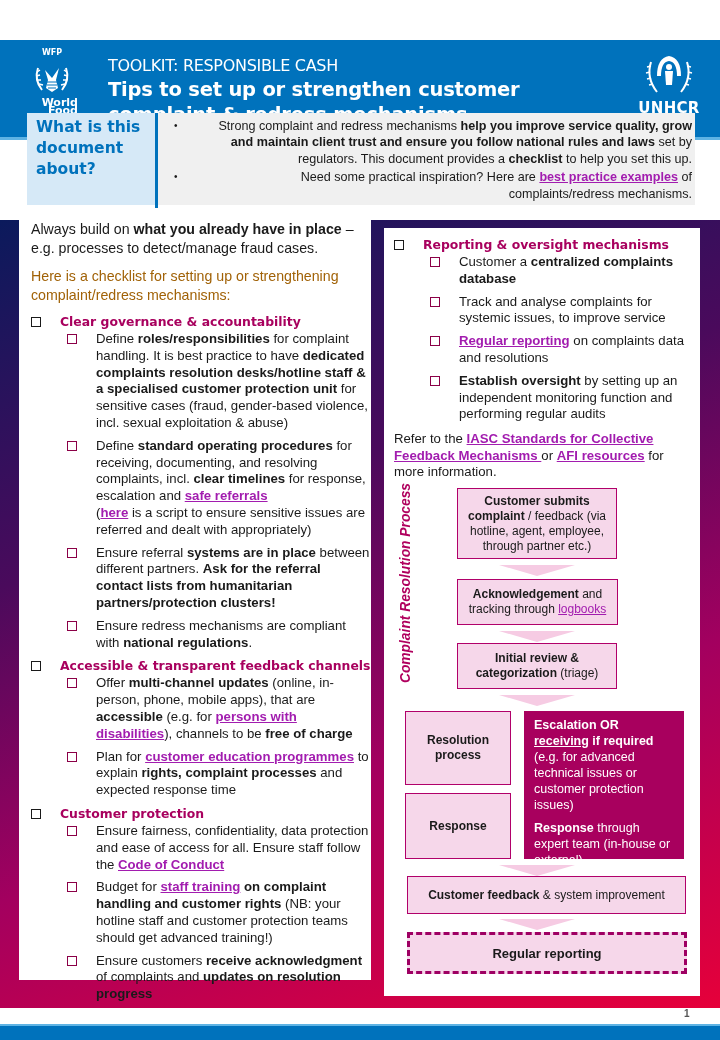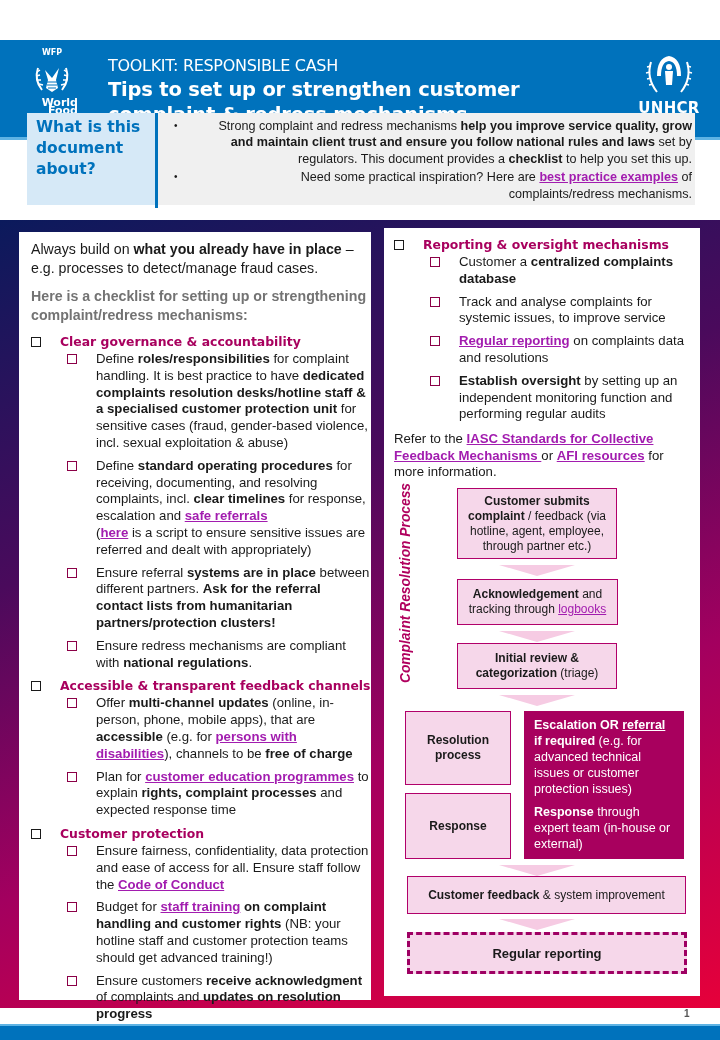--- a/index.html
+++ b/index.html
@@ -26,25 +26,25 @@
   .about-list { position: absolute; left: 145px; top: 5px; width: 520px; list-style: none; font-size: 12.6px; line-height: 16.4px; color: #1a1a1a; text-align: right; }
   .about-list li { position: relative; padding-left: 22px; margin-bottom: 2px; }
   .about-list li::before { content: "•"; position: absolute; left: 2px; top: 0; font-size: 10px; }
   .about-list b { font-weight: bold; }
 
   a, .link { color: #a21caf; text-decoration: underline; font-weight: bold; }
 
   
   .gradient-band { position: absolute; left: 0; top: 220px; width: 720px; height: 788px; background: linear-gradient(160deg, #0b1a5c 0%, #4a0a5c 35%, #a3005f 65%, #e6003a 100%); }
   .panel { position: absolute; background: #fff; }
-  .panel-left { left: 19px; top: 232px; width: 352px; height: 768px; padding: 8px 0 0 12px; }
+  .panel-left { left: 19px; top: 212px; width: 352px; height: 768px; padding: 8px 0 0 12px; }
   .panel-right { left: 384px; top: 228px; width: 316px; height: 768px; padding: 8px 10px 0 10px; }
 
   .intro { font-size: 14.2px; line-height: 19px; color: #1a1a1a; margin-bottom: 9px; }
-  .intro-bold { font-size: 14.2px; line-height: 19px; font-weight: bold; color: #737373; margin-bottom: 8px; }
+  .intro-bold { font-size: 14.2px; line-height: 19px; font-weight: normal; color: #a16207; margin-bottom: 8px; }
 
   .section { margin-bottom: 4px; }
   .sec-head { display: flex; align-items: center; font-family: "DejaVu Sans", sans-serif; font-weight: bold; color: #a8005e; font-size: 12.4px; line-height: 18px; }
   .box { display: inline-block; width: 10px; height: 10px; border: 1.8px solid #8b0047; margin-right: 19px; flex-shrink: 0; position: relative; }
   .box.dark { border-color: #1a1a1a; }
   .box::after { content: ""; position: absolute; right: -3.5px; bottom: -3.5px; width: 8px; height: 2px; background: transparent; }
   .items { list-style: none; padding-left: 36px; }
   .items li { display: flex; font-size: 13.2px; line-height: 16.8px; color: #1a1a1a; margin-bottom: 6px; }
   .items li .box { margin-top: 3px; margin-right: 19px; }
   .items li .txt b { font-weight: bold; }
@@ -227,21 +227,21 @@
     </div>
     <div class="arrow" style="left:115px; top:217px;"></div>
 
     <div class="pbox" style="left:21px; top:233px; width:106px; height:74px;">
       <b>Resolution process</b>
     </div>
     <div class="pbox" style="left:21px; top:315px; width:106px; height:66px;">
       <b>Response</b>
     </div>
     <div class="dark-box" style="left:140px; top:233px; width:160px; height:148px;">
-      <div style="margin-bottom:7px;"><b>Escalation OR </b><u>referral</u><b> if required</b><span> (e.g. for advanced technical issues or customer protection issues)</span></div>
+      <div style="margin-bottom:7px;"><b>Escalation OR </b><u>receiving</u><b> if required</b><span> (e.g. for advanced technical issues or customer protection issues)</span></div>
       <div><b>Response</b><span> through expert team (in-house or external)</span></div>
     </div>
     <div class="arrow" style="left:115px; top:387px;"></div>
 
     <div class="pbox" style="left:23px; top:398px; width:279px; height:38px;">
       <span><b>Customer feedback</b><span> &amp; system improvement</span></span>
     </div>
     <div class="arrow" style="left:115px; top:441px;"></div>
 
     <div class="pbox dashed" style="left:23px; top:454px; width:280px; height:42px; font-size:13px;">

